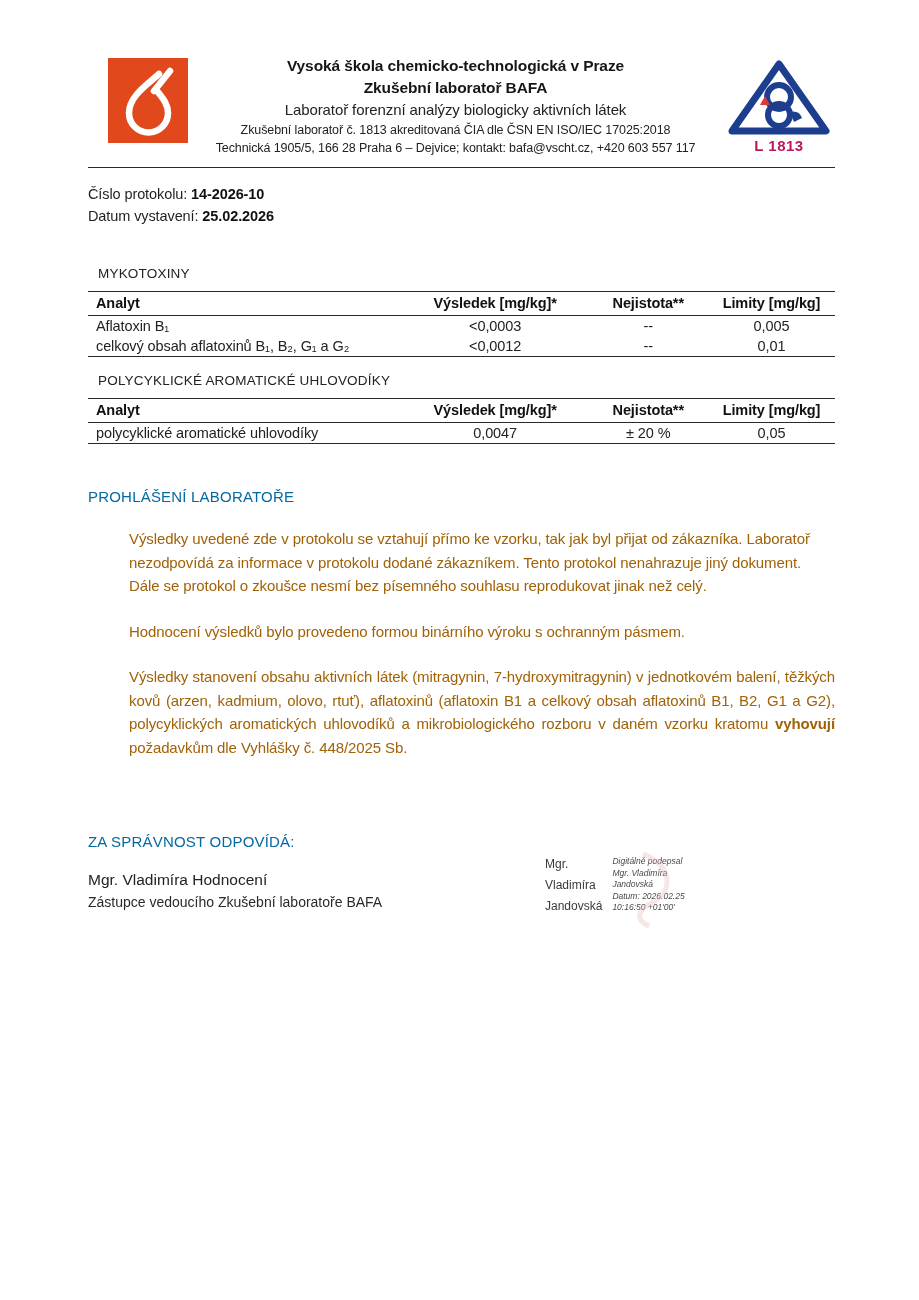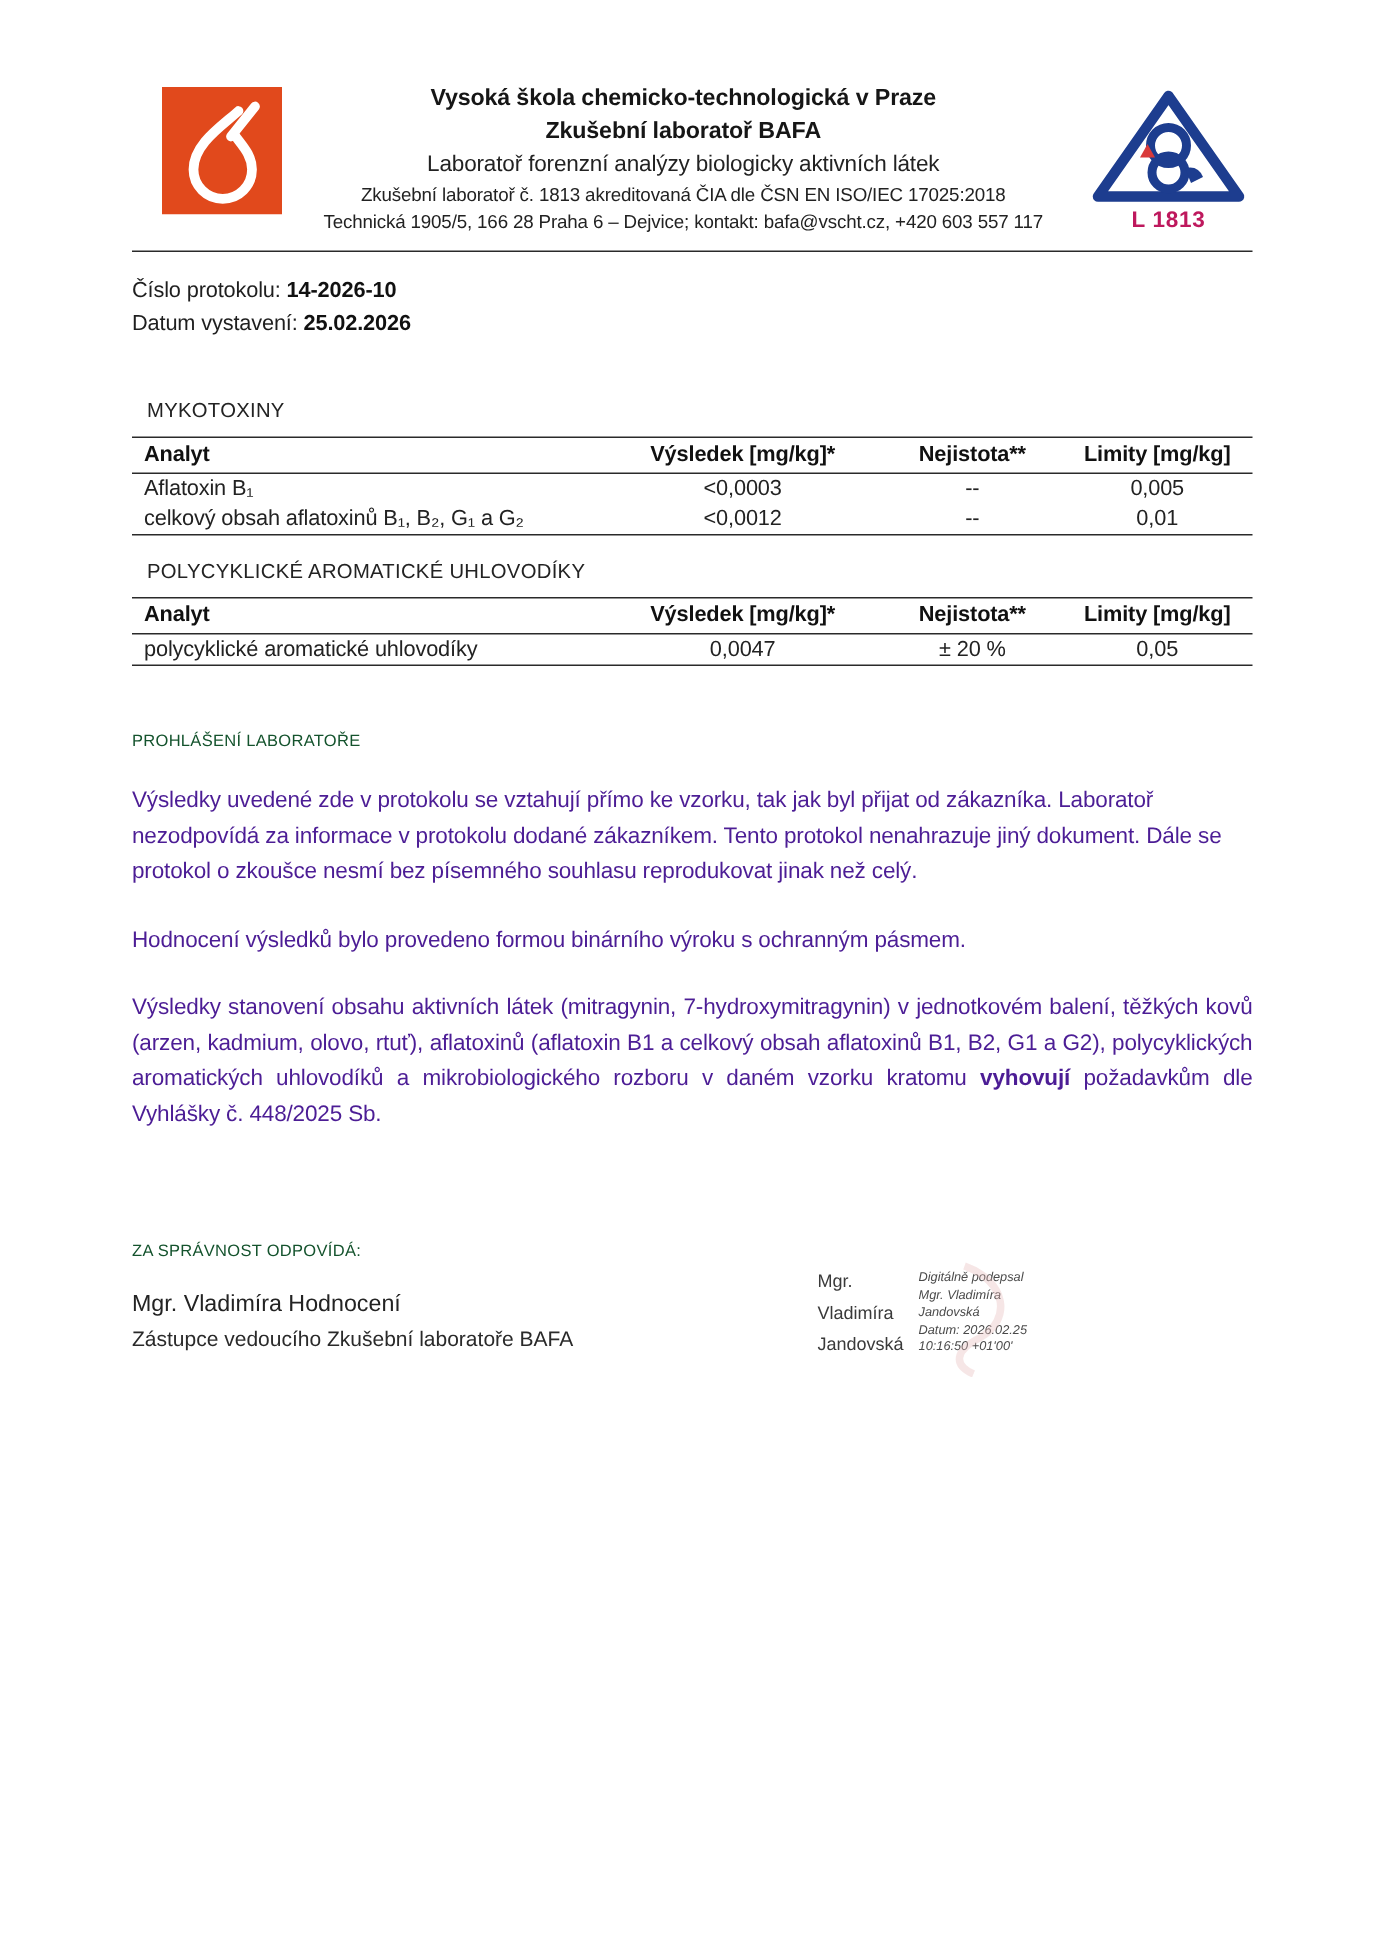--- a/index.html
+++ b/index.html
@@ -110,33 +110,34 @@
     color: #222;
   }
   table.results td:first-child { text-align: left; padding-left: 8px; }
   .col-analyt { width: 42%; }
   .col-vysledek { width: 25%; }
   .col-nejistota { width: 16%; }
   .col-limity { width: 17%; }
 
   
   .block-title {
-    font-size: 11px;
-    color: #14532d;
+    font-size: 15px;
+    color: #0369a1;
     letter-spacing: 0.2px;
   }
   .t-prohlaseni { margin-top: 44px; }
   .t-vyrok { margin-top: 38px; }
   .t-spravnost { margin-top: 74px; }
   .para {
     margin-top: 22px;
     font-size: 15px;
     line-height: 23.5px;
-    color: #4c1d95;
+    color: #a16207;
     letter-spacing: -0.1px;
+    margin-left: 41px;
   }
   .para.justify { text-align: justify; }
 
   
   .sign-row {
     position: relative;
     margin-top: 18px;
     min-height: 90px;
   }
   .sign-name {

